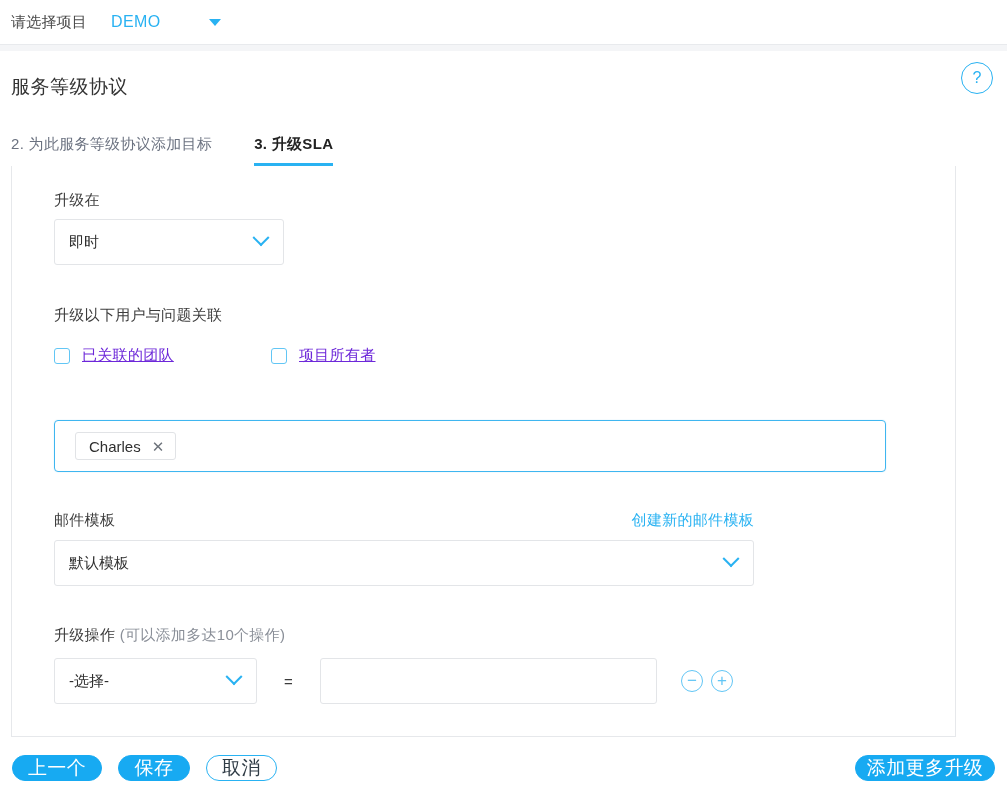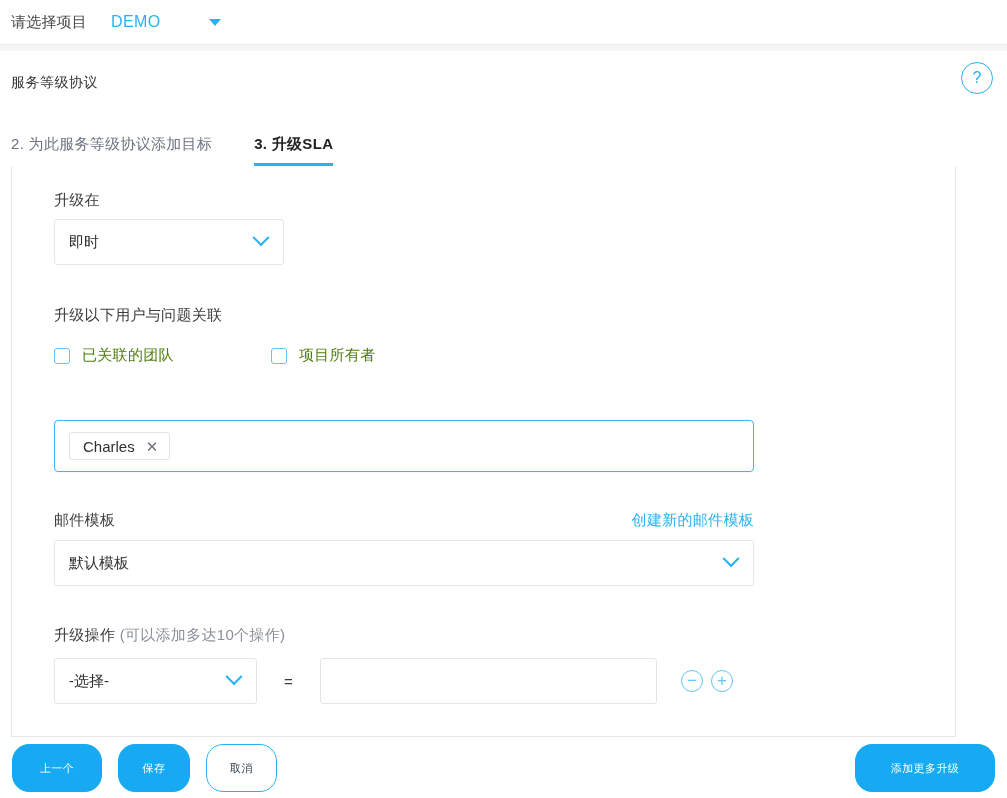--- a/index.html
+++ b/index.html
@@ -55,21 +55,21 @@
     position: absolute;
     left: 0; top: 45px;
     width: 1007px; height: 6px;
     background: #f4f5f7;
   }
 
   
   .page-title {
     position: absolute;
     left: 11px; top: 74px;
-    font-size: 14px;
+    font-size: 19px;
     color: #333333;
     letter-spacing: .5px;
   }
 
   .help-btn {
     position: absolute;
     right: 14px; top: 62px;
     width: 32px; height: 32px;
     border: 1.6px solid #29b2f2;
     border-radius: 50%;
@@ -181,35 +181,36 @@
   .cb-box {
     width: 16px; height: 16px;
     border: 1.6px solid #62c6f5;
     border-radius: 3px;
     background: #fff;
     margin-right: 12px;
     flex: none;
   }
   .cb-label {
     font-size: 15px;
-    color: #4d7c0f;
+    color: #6d28d9;
     letter-spacing: .3px;
+    text-decoration: underline;
   }
 
   
   .tag-input {
     position: absolute;
     left: 42px; top: 254px;
-    width: 700px; height: 52px;
+    width: 832px; height: 52px;
     border: 1.6px solid #3fb6f0;
     border-radius: 4px;
     background: #fff;
     display: flex;
     align-items: center;
-    padding-left: 14px;
+    padding-left: 20px;
     box-shadow: 0 0 0 1px rgba(63,182,240,.05);
   }
   .tag {
     display: inline-flex;
     align-items: center;
     height: 28px;
     padding: 0 11px 0 13px;
     border: 1px solid #e1e3e6;
     border-radius: 3px;
     background: #fff;
@@ -291,23 +292,23 @@
   
   .footer {
     position: absolute;
     left: 0; top: 738px;
     width: 1007px; height: 60px;
     background: #ffffff;
     display: flex;
     align-items: center;
   }
   .btn {
-    height: 48px;
+    height: 26px;
     border-radius: 17px;
-    font-size: 11px;
+    font-size: 19px;
     display: inline-flex;
     align-items: center;
     justify-content: center;
     cursor: pointer;
     letter-spacing: .4px;
     white-space: nowrap;
   }
   .btn-primary {
     background: #17aaf2;
     color: #ffffff;

